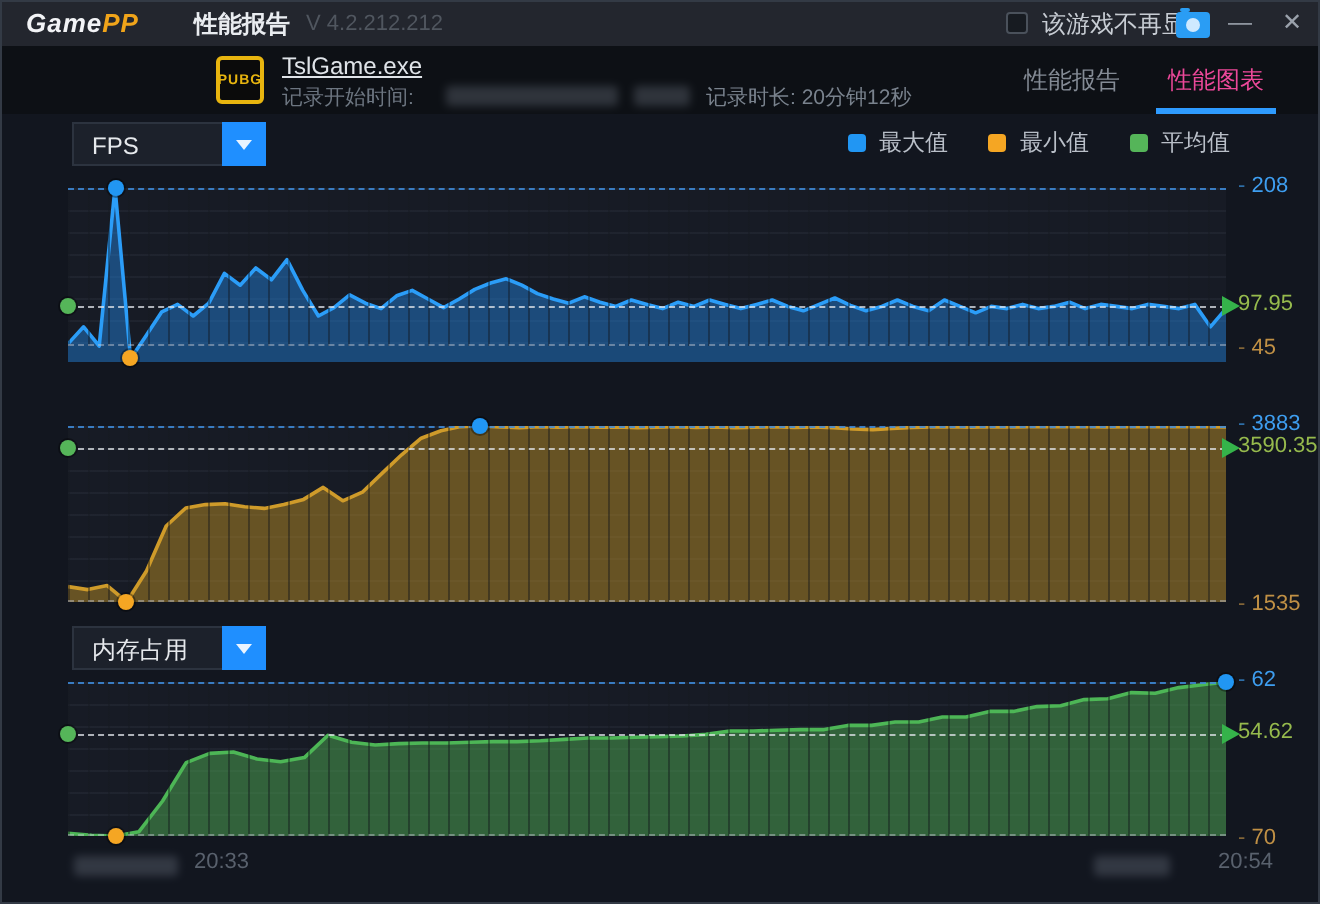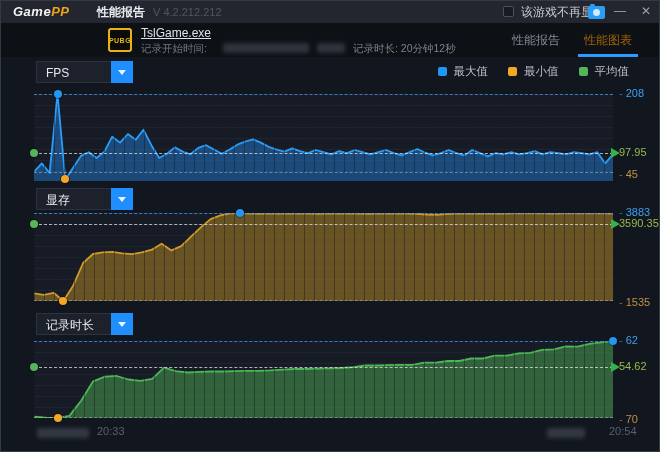--- a/index.html
+++ b/index.html
@@ -25,36 +25,36 @@
   .infobar{position:absolute;top:22px;left:0;right:0;height:34px;background:#0d1015;}
   .pubg{position:absolute;left:107px;top:5px;width:24px;height:24px;background:#0b0b0b;border:2px solid #e8b50f;border-radius:3px;box-sizing:border-box;color:#e8b50f;font-weight:800;font-size:7px;display:flex;align-items:center;justify-content:center;letter-spacing:.5px;}
   .proc{position:absolute;left:140px;top:3px;font-size:12px;color:#dfe3e8;text-decoration:underline;}
   .rec-start{position:absolute;left:140px;top:19px;font-size:10.5px;color:#6d7681;}
   .rec-dur{position:absolute;left:352px;top:19px;font-size:10.5px;color:#79828d;}
   .blurb{position:absolute;height:10px;background:#8891a0;opacity:.28;filter:blur(2px);border-radius:2px;}
   .ib-blur1{left:222px;top:20px;width:86px;}
   .ib-blur2{left:316px;top:20px;width:28px;}
   .tab{position:absolute;top:0;height:34px;line-height:34px;font-size:12px;text-align:center;}
   .tab1{left:505px;width:60px;color:#848b95;}
-  .tab2{left:574px;width:66px;color:#a16207;}
+  .tab2{left:574px;width:66px;color:#ec4899;}
   .tab-underline{position:absolute;left:577px;bottom:0;width:60px;height:3px;background:#2e9bff;}
 
   
   .main{position:absolute;top:56px;left:0;right:0;bottom:0;background:#12161f;}
   .chart-block{position:absolute;left:0;right:0;}
   .b1{top:4px;height:126px;}
   .b2{top:131px;height:124px;}
   .b3{top:256px;height:112px;}
 
   .dropdown{position:absolute;left:35px;top:0;width:97px;height:38px;display:flex;cursor:pointer;}
   .dd-label{width:75px;height:22px;line-height:22px;background:#1c212b;border:1px solid #2c333f;border-right:none;box-sizing:border-box;color:#e6e9ed;font-size:12px;padding-left:9px;}
   .dd-btn{width:22px;height:22px;background:#1f8fff;display:flex;align-items:center;justify-content:center;}
   .caret{width:0;height:0;border-left:4px solid transparent;border-right:4px solid transparent;border-top:5px solid #eaf4ff;}
 
-  .legend{position:absolute;right:30px;top:3px;display:flex;gap:20px;padding-left:32px;}
+  .legend{position:absolute;right:44px;top:3px;display:flex;gap:20px;padding-left:32px;}
   .leg-item{display:flex;align-items:center;gap:7px;}
   .leg-swatch{width:9px;height:9px;border-radius:2px;}
   .leg-label{font-size:11.5px;color:#b9bfc8;}
 
   .plot{position:absolute;left:33px;width:579px;background-color:#171b25;
     background-image:repeating-linear-gradient(to right, rgba(140,152,175,.08) 0 1px, transparent 1px 10px),
                      repeating-linear-gradient(to bottom, rgba(140,152,175,.07) 0 1px, transparent 1px 11px);}
   .b1 .plot{top:33px;height:79px;}
   .b2 .plot{top:25px;height:88px;}
   .b3 .plot{top:28px;height:77px;}
@@ -149,26 +149,20 @@
         <div class="avg-arrow" style="left: 577px; top: 53.7px;"></div>
         <div class="ylabels">
           <span class="ylbl lbl-max">208</span>
           <span class="ylbl lbl-avg" style="top: 51.7px;">97.95</span>
           <span class="ylbl lbl-min">45</span>
         </div>
       </div>
     </div>
 
     <div class="chart-block b2">
-      <div class="dropdown">
-        <span class="dd-label">显存</span>
-        <span class="dd-btn">
-            <i class="caret"></i>
-          </span>
-      </div>
       <div class="plot">
           <svg width="579" height="88" class="series">
             <polygon points="0,88 0.0,80.3 9.8,81.8 19.6,79.8 29.4,88.0 39.3,72.4 49.1,50.0 58.9,41.0 68.7,39.3 78.5,38.9 88.3,40.4 98.1,41.2 107.9,39.3 117.8,36.7 127.6,30.7 137.4,37.4 147.2,33.1 157.0,23.7 166.8,14.4 176.6,6.1 186.5,2.4 196.3,0.3 206.1,0.0 215.9,0.5 225.7,0.8 235.5,0.4 245.3,0.6 255.2,0.3 265.0,0.6 274.8,0.5 284.6,0.8 294.4,0.6 304.2,0.3 314.0,0.7 323.8,0.5 333.7,0.9 343.5,0.6 353.3,0.3 363.1,0.7 372.9,0.5 382.7,0.8 392.5,1.5 402.4,1.8 412.2,1.2 422.0,0.7 431.8,0.5 441.6,0.3 451.4,0.6 461.2,0.4 471.1,0.5 480.9,0.4 490.7,0.4 500.5,0.3 510.3,0.4 520.1,0.5 529.9,0.3 539.7,0.4 549.6,0.4 559.4,0.4 569.2,0.4 579.0,0.5 579,88" fill="rgba(190,145,36,0.48)"></polygon>
             <polyline points="0.0,80.3 9.8,81.8 19.6,79.8 29.4,88.0 39.3,72.4 49.1,50.0 58.9,41.0 68.7,39.3 78.5,38.9 88.3,40.4 98.1,41.2 107.9,39.3 117.8,36.7 127.6,30.7 137.4,37.4 147.2,33.1 157.0,23.7 166.8,14.4 176.6,6.1 186.5,2.4 196.3,0.3 206.1,0.0 215.9,0.5 225.7,0.8 235.5,0.4 245.3,0.6 255.2,0.3 265.0,0.6 274.8,0.5 284.6,0.8 294.4,0.6 304.2,0.3 314.0,0.7 323.8,0.5 333.7,0.9 343.5,0.6 353.3,0.3 363.1,0.7 372.9,0.5 382.7,0.8 392.5,1.5 402.4,1.8 412.2,1.2 422.0,0.7 431.8,0.5 441.6,0.3 451.4,0.6 461.2,0.4 471.1,0.5 480.9,0.4 490.7,0.4 500.5,0.3 510.3,0.4 520.1,0.5 529.9,0.3 539.7,0.4 549.6,0.4 559.4,0.4 569.2,0.4 579.0,0.5" fill="none" stroke="#cf9b2a" stroke-width="1.8" stroke-linejoin="round"></polyline>
           </svg>
         <div class="gridover"></div>
         <div class="hline line-max"></div>
         <div class="hline line-avg" style="top: 11px;"></div>
         <div class="hline line-min"></div>
         <div class="dot dot-max" style="left: 202.1px; top: -4px; background: rgb(33, 150, 243);"></div>
@@ -178,21 +172,21 @@
         <div class="ylabels">
           <span class="ylbl lbl-max">3883</span>
           <span class="ylbl lbl-avg" style="top: 4px;">3590.35</span>
           <span class="ylbl lbl-min">1535</span>
         </div>
       </div>
     </div>
 
     <div class="chart-block b3">
       <div class="dropdown">
-        <span class="dd-label">记录时长</span>
+        <span class="dd-label">内存占用</span>
         <span class="dd-btn">
             <i class="caret"></i>
           </span>
       </div>
       <div class="plot">
           <svg width="579" height="77" class="series">
             <polygon points="0,77 0.0,75.6 11.8,76.6 23.6,77.0 35.4,74.9 47.3,59.5 59.1,40.3 70.9,35.7 82.7,35.0 94.5,38.5 106.3,39.9 118.2,37.8 130.0,26.6 141.8,30.1 153.6,31.5 165.4,30.8 177.2,30.5 189.1,30.5 200.9,30.1 212.7,29.8 224.5,29.8 236.3,29.4 248.1,28.7 260.0,28.0 271.8,28.0 283.6,27.6 295.4,27.3 307.2,27.0 319.0,26.2 330.9,24.5 342.7,24.5 354.5,24.1 366.3,23.8 378.1,23.8 389.9,21.7 401.8,21.7 413.6,20.0 425.4,20.0 437.2,17.5 449.0,17.5 460.8,14.7 472.7,14.7 484.5,12.3 496.3,11.9 508.1,8.8 519.9,8.4 531.7,5.3 543.6,5.6 555.4,2.8 567.2,1.4 579.0,0.0 579,77" fill="rgba(72,156,78,0.55)"></polygon>
             <polyline points="0.0,75.6 11.8,76.6 23.6,77.0 35.4,74.9 47.3,59.5 59.1,40.3 70.9,35.7 82.7,35.0 94.5,38.5 106.3,39.9 118.2,37.8 130.0,26.6 141.8,30.1 153.6,31.5 165.4,30.8 177.2,30.5 189.1,30.5 200.9,30.1 212.7,29.8 224.5,29.8 236.3,29.4 248.1,28.7 260.0,28.0 271.8,28.0 283.6,27.6 295.4,27.3 307.2,27.0 319.0,26.2 330.9,24.5 342.7,24.5 354.5,24.1 366.3,23.8 378.1,23.8 389.9,21.7 401.8,21.7 413.6,20.0 425.4,20.0 437.2,17.5 449.0,17.5 460.8,14.7 472.7,14.7 484.5,12.3 496.3,11.9 508.1,8.8 519.9,8.4 531.7,5.3 543.6,5.6 555.4,2.8 567.2,1.4 579.0,0.0" fill="none" stroke="#4db656" stroke-width="1.8" stroke-linejoin="round"></polyline>
           </svg>
         <div class="gridover"></div>

